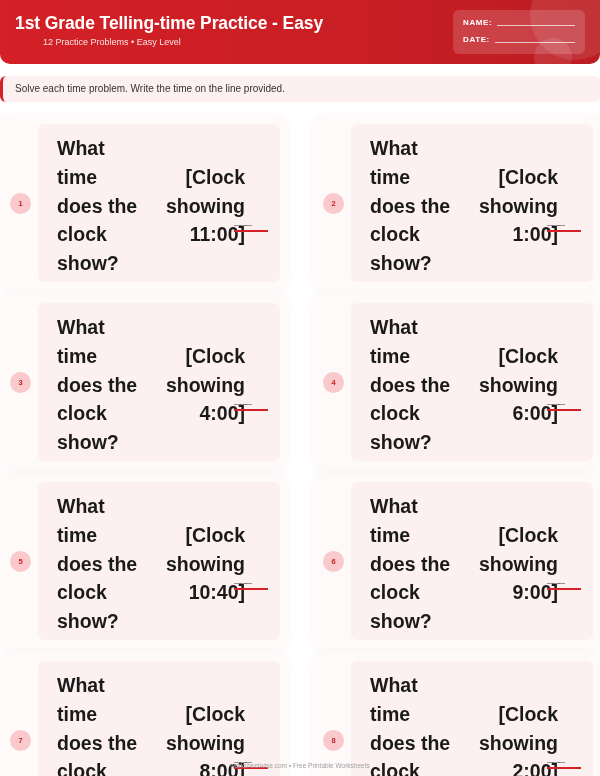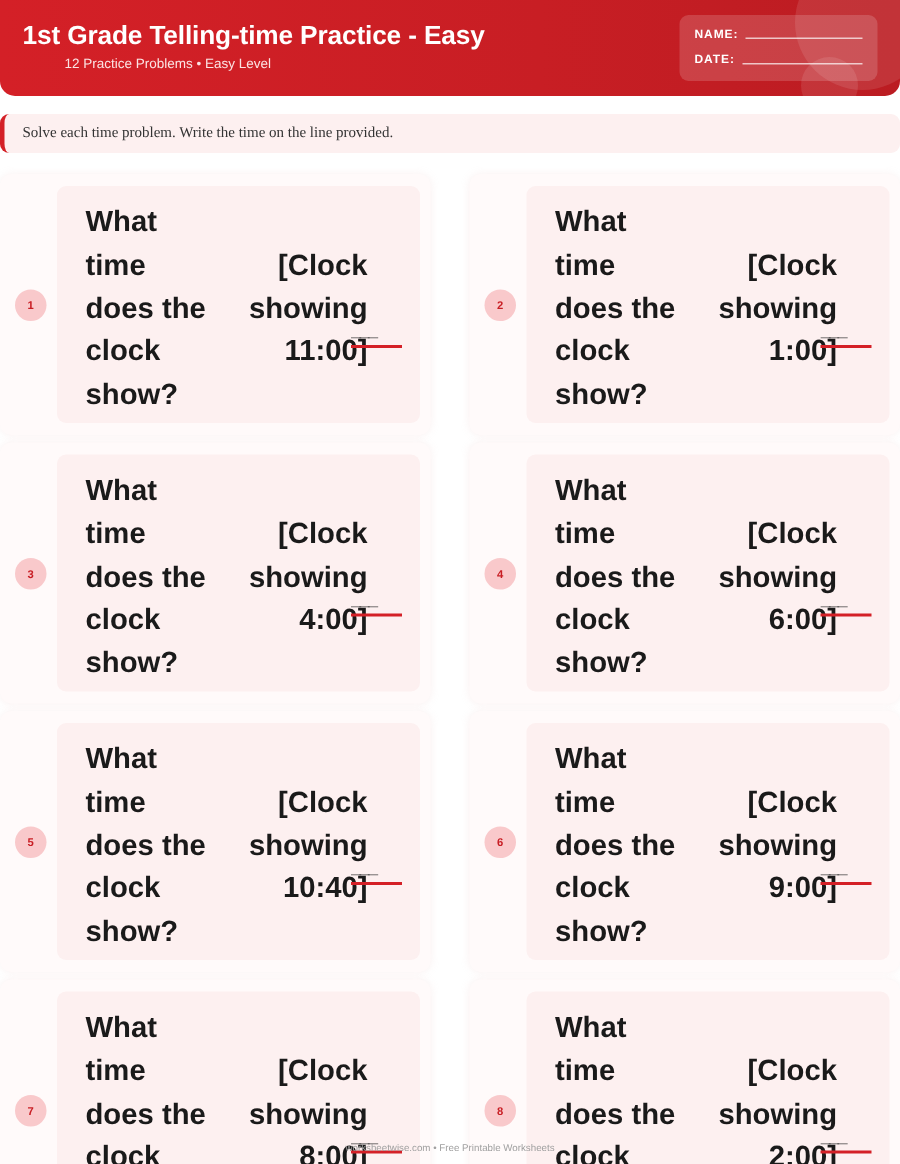--- a/index.html
+++ b/index.html
@@ -20,21 +20,21 @@
     background: rgba(255,255,255,0.16); border-radius: 6px; text-align: right;
   }
   .namebox .row { position: absolute; left: 10px; display: flex; align-items: flex-end; color: #fff; font-weight: bold; font-size: 8px; letter-spacing: 0.6px; }
   .namebox .row .line { display: inline-block; height: 1px; background: rgba(255,255,255,0.7); margin-left: 5px; margin-bottom: 1px; }
   .namebox .r1 { top: 8px; }
   .namebox .r2 { top: 25px; }
 
   .instructions {
     position: absolute; left: 0; top: 76px; width: 600px; height: 26px;
     background: #fdf0f0; border-left: 3px solid #d42027; border-radius: 6px;
-    font-size: 10px; color: #333; padding-left: 12px; line-height: 26px; font-family: Liberation Serif, serif;
+    font-size: 10px; color: #333; padding-left: 12px; line-height: 26px;
   }
 
   .card-outer {
     position: absolute; width: 287px; height: 174px;
     background: #fffafa; border-radius: 8px;
     box-shadow: 0 0 6px rgba(230,180,180,0.18);
   }
   .card-inner {
     position: absolute; left: 38px; top: 8px; width: 242px; height: 158px;
     background: #fdf0f0; border-radius: 6px;

